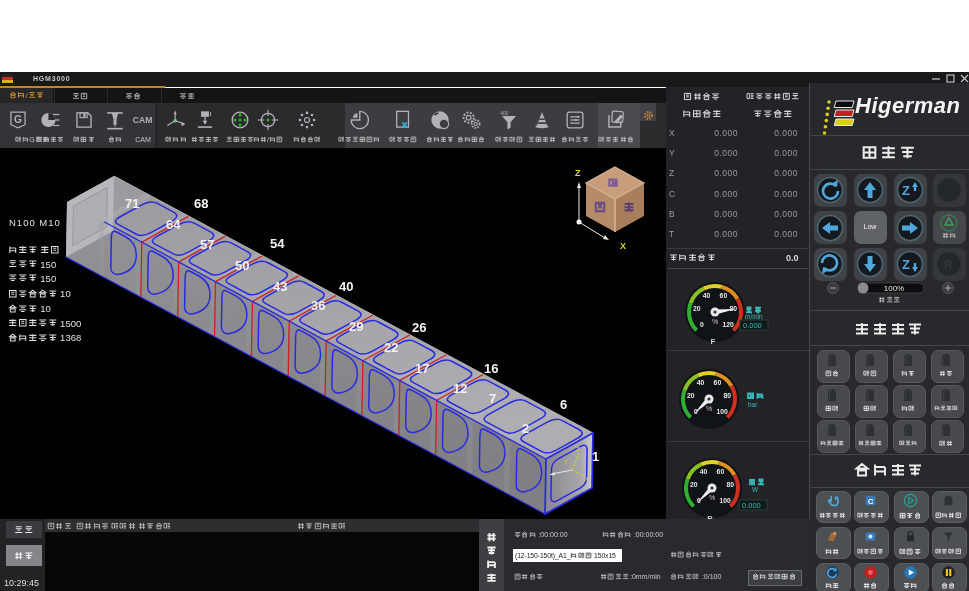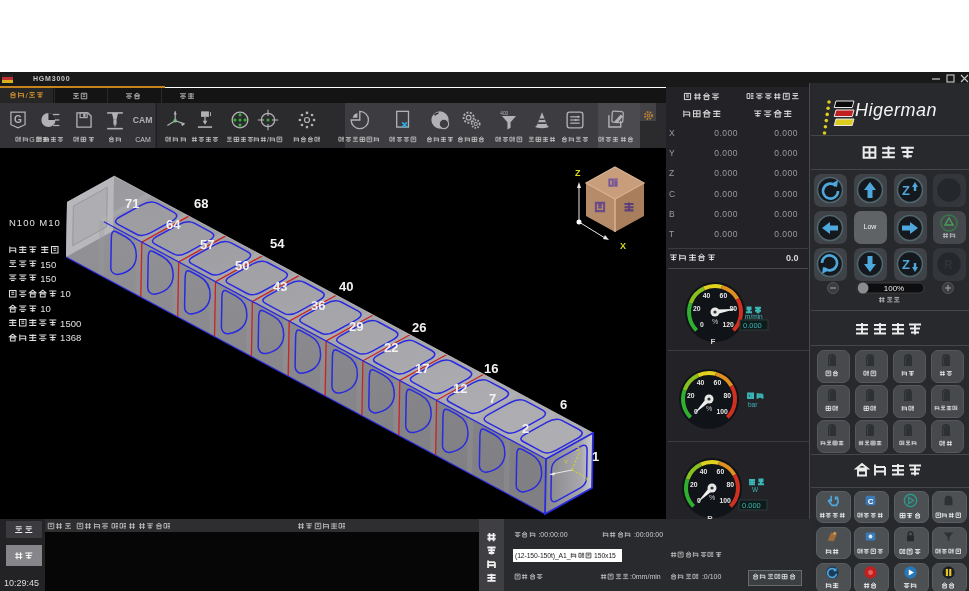--- a/index.html
+++ b/index.html
@@ -682,21 +682,21 @@
       <circle cx="21.0" cy="9.0" r="1.8" fill="#ddcc20"></circle>
       <circle cx="20.1" cy="15.2" r="1.8" fill="#ddcc20"></circle>
       <circle cx="19.2" cy="21.4" r="1.8" fill="#ddcc20"></circle>
       <circle cx="18.3" cy="27.6" r="1.8" fill="#ddcc20"></circle>
       <circle cx="17.4" cy="33.8" r="1.8" fill="#ddcc20"></circle>
       <circle cx="16.5" cy="40.0" r="1.8" fill="#ddcc20"></circle>
       <polygon points="28,8 46,8 44.2,14.5 26.2,14.5" fill="#0a0a0a" stroke="#e8e8e8" stroke-width="1"></polygon>
       <polygon points="28,17 46,17 44.2,23.5 26.2,23.5" fill="#c02020" stroke="#e8e8e8" stroke-width="1"></polygon>
       <polygon points="28,26 46,26 44.2,32.5 26.2,32.5" fill="#ddcc20" stroke="#e8e8e8" stroke-width="1"></polygon>
     </svg>
-<div class="t" style="left:855px;top:100px;font-size:18px;color:#f4f4f4;font-weight:normal;font-style:italic;letter-spacing:0.5px;">Higerman</div>
+<div class="t" style="left:855px;top:93px;font-size:22px;color:#f4f4f4;font-weight:bold;font-style:italic;letter-spacing:0.5px;">Higerman</div>
 <div class="ab" style="left:811px;top:135px;width:158px;height:1px;background:#46464a;"></div>
 <div class="t" style="left:810px;top:144px;width:159px;text-align:center;color:#ececec;"><svg style="width:17px;height:17px;vertical-align:-2.0px;margin-right:2.0px" viewBox="0 0 16 16">
         <path d="M2.5 3h11v10h-11zM2.5 8h11M8 3v10" fill="none" stroke="currentColor" stroke-width="1.9"></path>
       </svg><svg style="width:17px;height:17px;vertical-align:-2.0px;margin-right:2.0px" viewBox="0 0 16 16">
         <path d="M2 4h12M2 8.2h12M2 12.5h12M8 2v11" fill="none" stroke="currentColor" stroke-width="1.9"></path>
       </svg><svg style="width:17px;height:17px;vertical-align:-2.0px;margin-right:2.0px" viewBox="0 0 16 16">
         <path d="M2 3.5h12M8 3.5v10M3 7.5h10M4 11.5h8" fill="none" stroke="currentColor" stroke-width="1.9"></path>
       </svg></div>
 <div class="ab" style="left:811px;top:169px;width:158px;height:1px;background:#46464a;"></div>
 <div class="ab" style="left:813.5px;top:173.5px;width:33px;height:33px;background:#3f4246;border-radius:7px;"></div>

